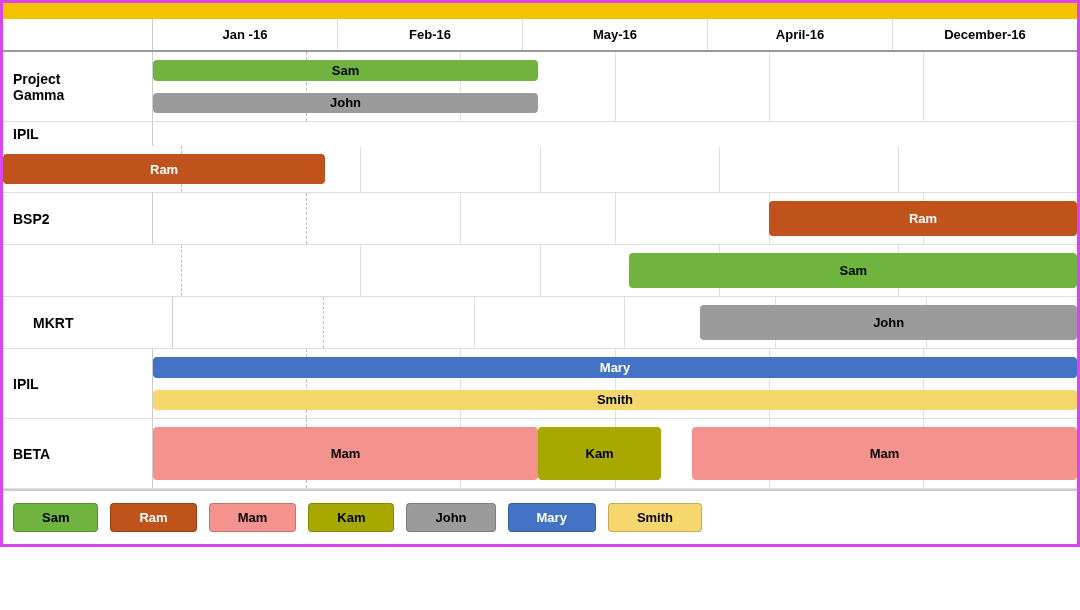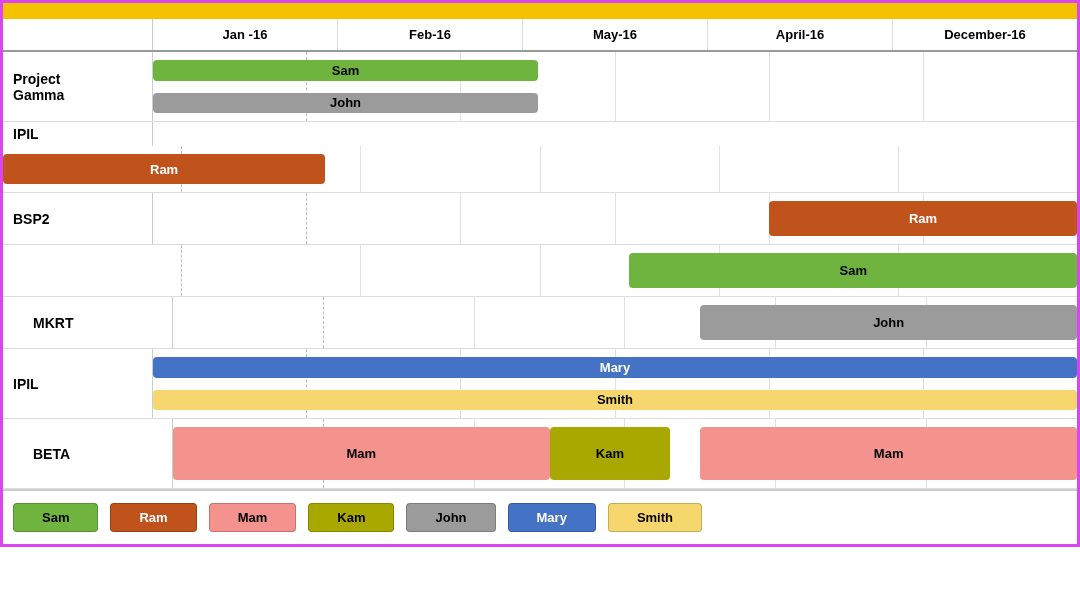--- a/index.html
+++ b/index.html
@@ -248,21 +248,21 @@
           </div>
           <div style="position: relative; height: 32px; flex: 1 1 0%;">
             <div class="bar" style="position: absolute; left: 0%; width: 100%; top: 4px; bottom: 4px; height: calc(100% - 8px); background-color: rgb(68, 114, 196); color: rgb(255, 255, 255); border-radius: 4px; display: flex; align-items: center; justify-content: center; font-weight: bold; font-size: 13px;">Mary</div>
           </div>
           <div style="position: relative; height: 32px; flex: 1 1 0%;">
             <div class="bar" style="position: absolute; left: 0%; width: 100%; top: 4px; bottom: 4px; height: calc(100% - 8px); background-color: rgb(245, 215, 110); color: rgb(0, 0, 0); border-radius: 4px; display: flex; align-items: center; justify-content: center; font-weight: bold; font-size: 13px;">Smith</div>
           </div>
         </div>
       </div>
       <div style="display: flex; border-bottom: 1px solid rgb(221, 221, 221); min-height: 70px;">
-        <div class="project-label" style="white-space: pre-line; align-self: stretch; display: flex; align-items: center; margin-left: 20px;">BETA</div>
+        <div class="project-label" style="white-space: pre-line; align-self: stretch; display: flex; align-items: center;">BETA</div>
         <div style="flex: 1 1 0%; position: relative; display: flex; flex-direction: column; justify-content: center; padding: 4px 0px; gap: 4px;">
           <div class="month-grid" style="position: absolute; inset: 0px; z-index: 0;">
             <div class="month-grid-col" style="border-right: 1px dashed rgb(187, 187, 187);"></div>
             <div class="month-grid-col"></div>
             <div class="month-grid-col"></div>
             <div class="month-grid-col"></div>
             <div class="month-grid-col"></div>
             <div class="month-grid-col"></div>
           </div>
           <div style="position: relative; flex: 1 1 0%; min-height: 38px;">

